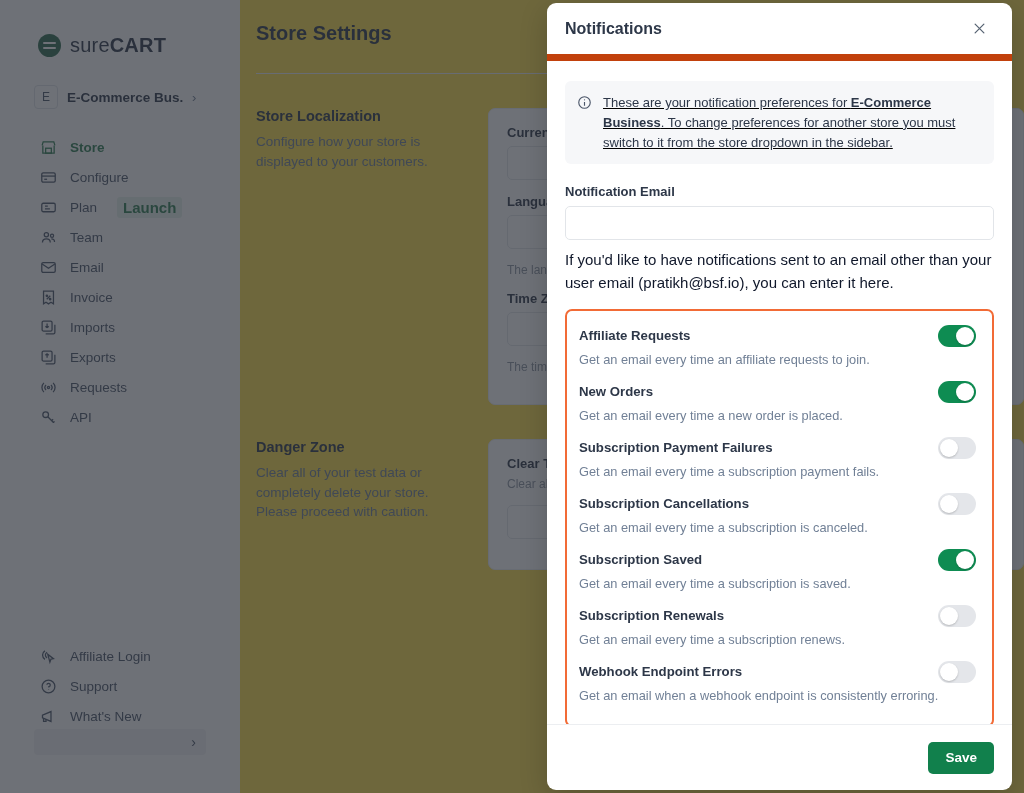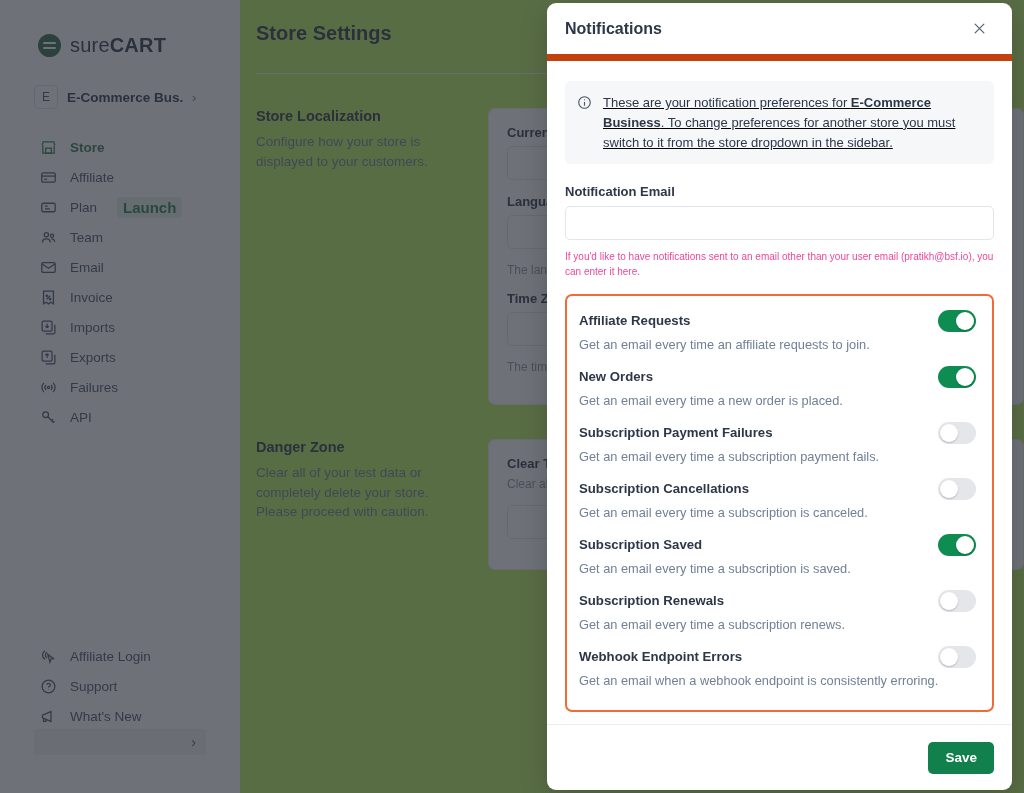--- a/index.html
+++ b/index.html
@@ -5,21 +5,21 @@
   * { box-sizing: border-box; margin: 0; padding: 0; }
   html, body {
     width: 1024px; height: 793px;
     font-family: "Liberation Sans", sans-serif;
     overflow: hidden;
     background: #ffffff;
   }
   #root { position: relative; width: 1024px; height: 793px; }
 
   
-  .app { position: absolute; inset: 0; display: flex; background: #bef264; justify-content: space-between; }
+  .app { position: absolute; inset: 0; display: flex; background: #fde047; justify-content: space-between; }
 
   .sidebar {
     width: 240px; flex: 0 0 240px; height: 793px;
     background: #ffffff; position: relative;
     padding: 30px 0 0 0;
   }
   .brand { display: flex; align-items: center; gap: 9px; padding: 4px 0 0 38px; }
   .brand-mark {
     width: 23px; height: 23px; border-radius: 50%;
     background: #2e6b4f; position: relative; flex: 0 0 23px;
@@ -132,21 +132,21 @@
   .field-block { margin-top: 20px; }
   .field-label { font-size: 13px; font-weight: 600; color: #2d3748; margin-bottom: 7px; }
   .email-input {
     width: 100%; height: 34px;
     border: 1px solid #e2e5e9; border-radius: 5px;
     background: #fff; padding: 0 11px;
     font-size: 13px; color: #2d3748;
     font-family: "Liberation Sans", sans-serif;
     outline: none;
   }
-  .field-help { font-size: 10px; line-height: 1.52; color: #ec4899; margin-top: 9px; }
+  .field-help { font-size: 15px; line-height: 1.52; color: #0f172a; margin-top: 9px; }
 
   .toggle-card {
     margin-top: 14px;
     border: 2px solid #f26b36; border-radius: 7px;
     padding: 14px 16px 22px 12px;
     background: #ffffff;
   }
   .t-row { padding-bottom: 14px; }
   .t-row:last-child { padding-bottom: 0; }
   .t-head { display: flex; align-items: center; justify-content: space-between; }
@@ -212,21 +212,21 @@
           <span>Store</span>
         </div>
         <div class="nav-item">
           <span class="nav-ico">
               <svg viewBox="0 0 24 24" fill="none" stroke="currentColor" stroke-width="1.8">
                 <rect x="2.5" y="5.5" width="19" height="13" rx="2"></rect>
                 <path d="M2.5 10h19"></path>
                 <path d="M6 14.5h4"></path>
               </svg>
             </span>
-          <span>Affiliate</span>
+          <span>Configure</span>
         </div>
         <div class="nav-item">
           <span class="nav-ico">
               <svg viewBox="0 0 24 24" fill="none" stroke="currentColor" stroke-width="1.8">
                 <rect x="2.5" y="6" width="19" height="12" rx="2"></rect>
                 <path d="M7 10h4M7 14h7"></path>
               </svg>
             </span>
           <span>Plan</span>
           <span class="badge">Launch</span>
@@ -283,21 +283,21 @@
           <span>Exports</span>
         </div>
         <div class="nav-item">
           <span class="nav-ico">
               <svg viewBox="0 0 24 24" fill="none" stroke="currentColor" stroke-width="1.8">
                 <circle cx="12" cy="12" r="1.6"></circle>
                 <path d="M8.5 8.5a5 5 0 0 0 0 7M15.5 8.5a5 5 0 0 1 0 7"></path>
                 <path d="M5.5 5.5a9 9 0 0 0 0 13M18.5 5.5a9 9 0 0 1 0 13"></path>
               </svg>
             </span>
-          <span>Failures</span>
+          <span>Requests</span>
         </div>
         <div class="nav-item">
           <span class="nav-ico">
               <svg viewBox="0 0 24 24" fill="none" stroke="currentColor" stroke-width="1.8">
                 <circle cx="8" cy="8" r="4"></circle>
                 <path d="M11 11l8 8M16.5 16.5l2-2M19 19l1.5-1.5"></path>
               </svg>
             </span>
           <span>API</span>
         </div>

